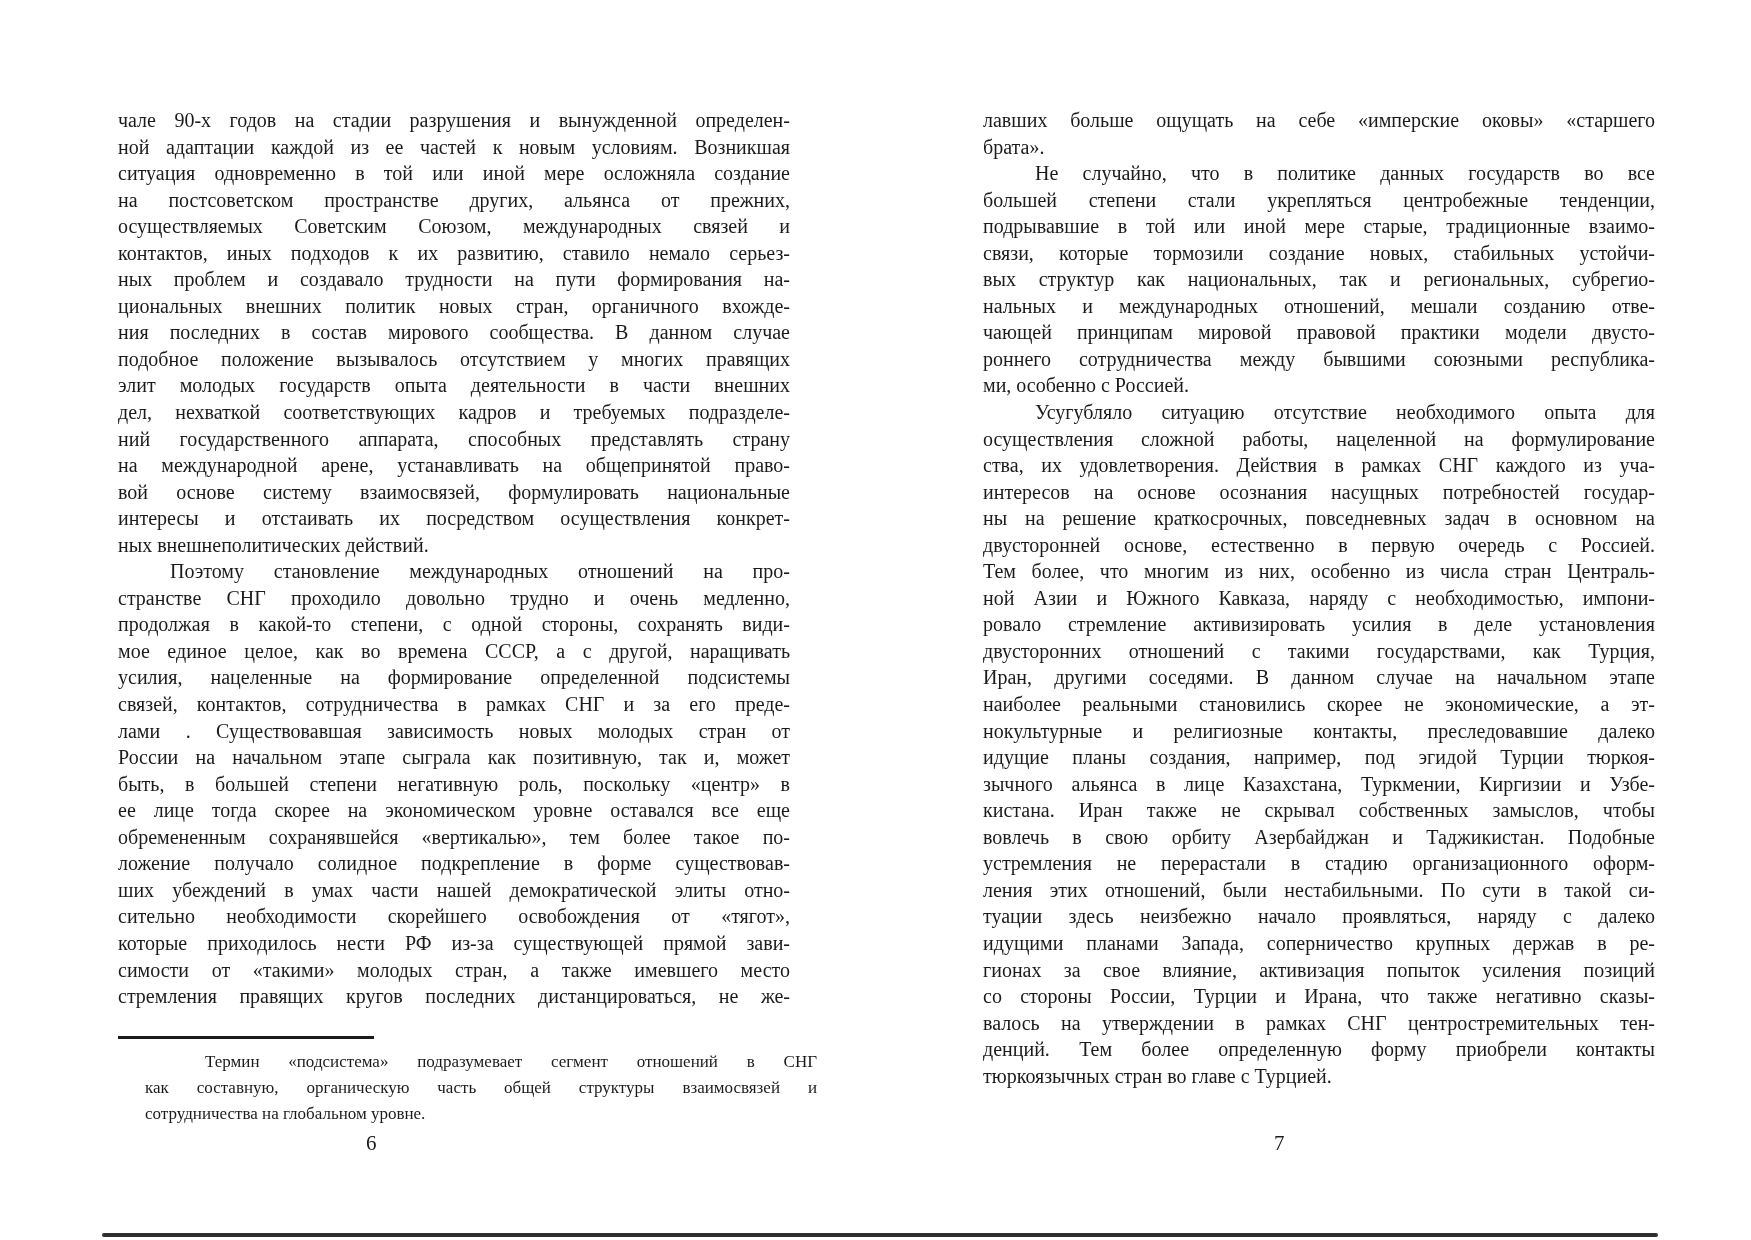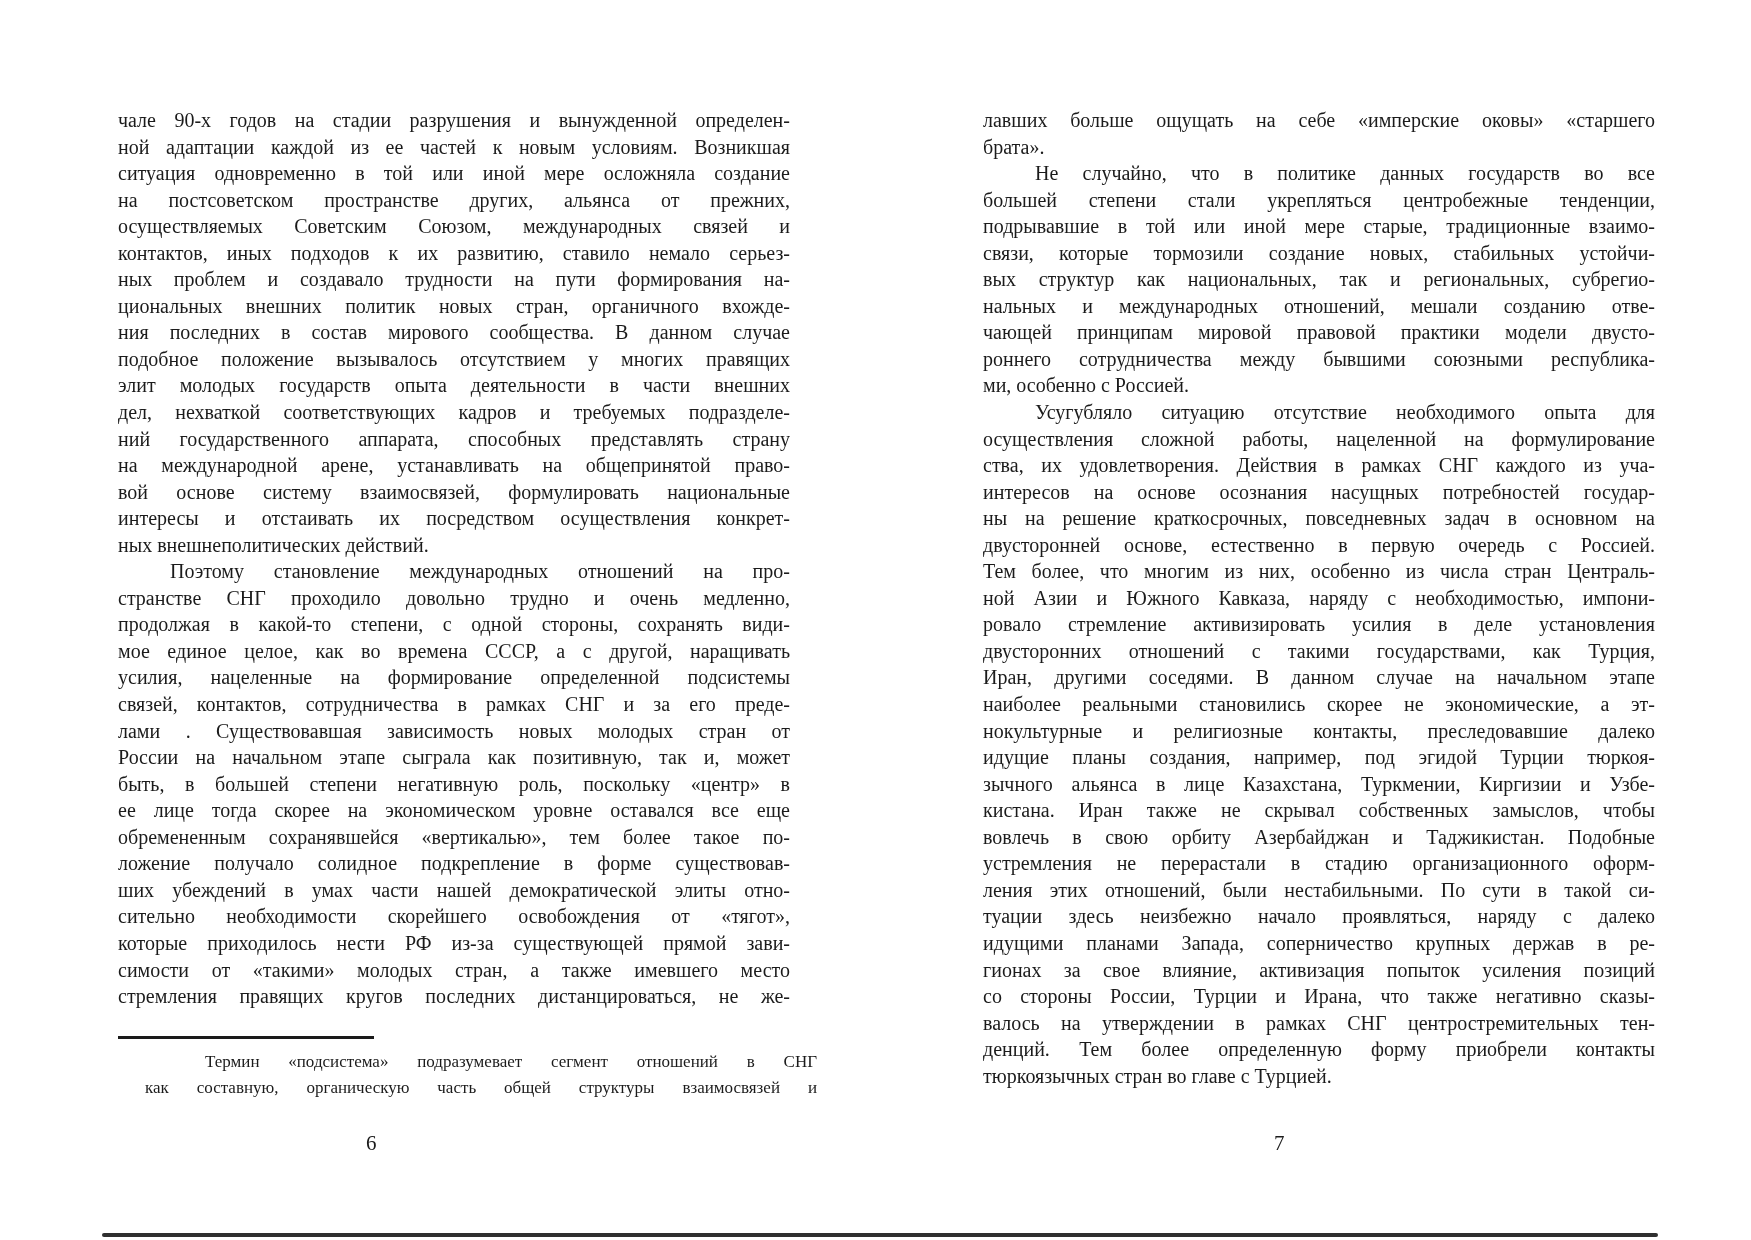--- a/index.html
+++ b/index.html
@@ -112,20 +112,21 @@
       <div class="line">которые приходилось нести РФ из-за существующей прямой зави-</div>
       <div class="line">симости от «такими» молодых стран, а также имевшего место</div>
       <div class="line">стремления правящих кругов последних дистанцироваться, не же-</div>
     </div>
 
   <div class="footnote-rule"></div>
 
   <div class="footnote">
       <div class="line indent">Термин «подсистема» подразумевает сегмент отношений в СНГ</div>
       <div class="line">как составную, органическую часть общей структуры взаимосвязей и</div>
+      <div class="line end">сотрудничества на глобальном уровне.</div>
     </div>
 
   <div class="page-number num-left">6</div>
 
   <div class="page-text right">
       <div class="line">лавших больше ощущать на себе «имперские оковы» «старшего</div>
       <div class="line end">брата».</div>
       <div class="line indent">Не случайно, что в политике данных государств во все</div>
       <div class="line">большей степени стали укрепляться центробежные тенденции,</div>
       <div class="line">подрывавшие в той или иной мере старые, традиционные взаимо-</div>

